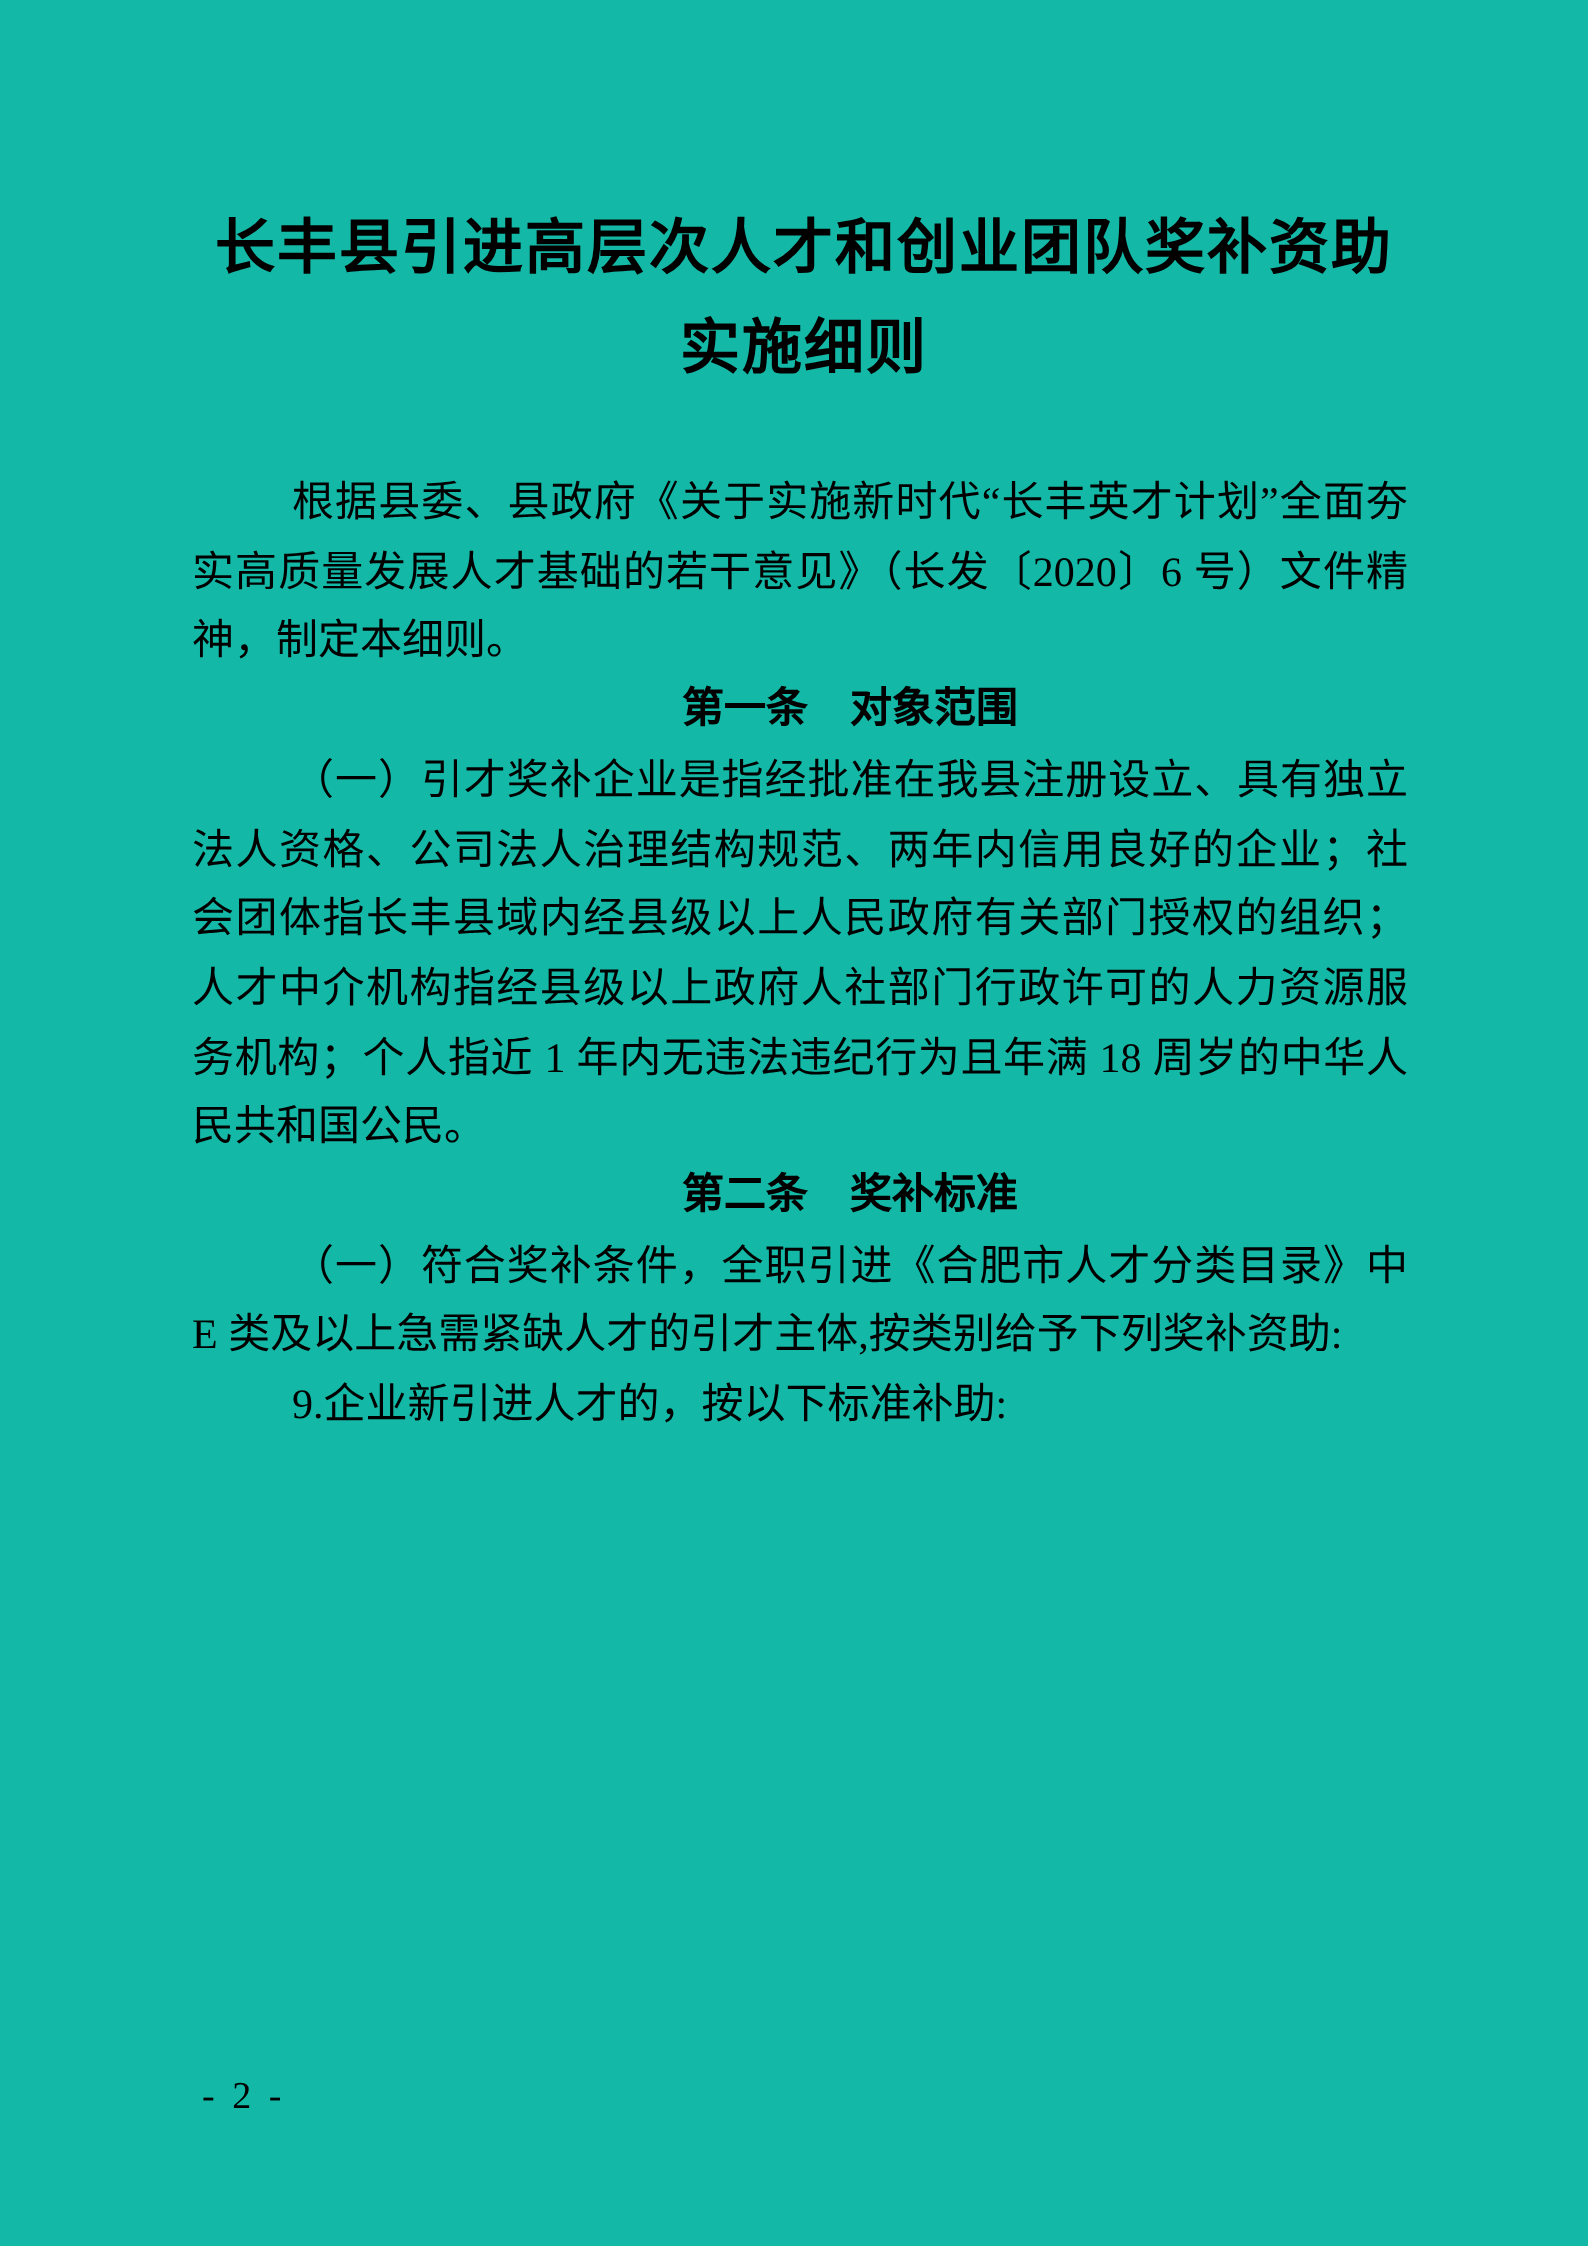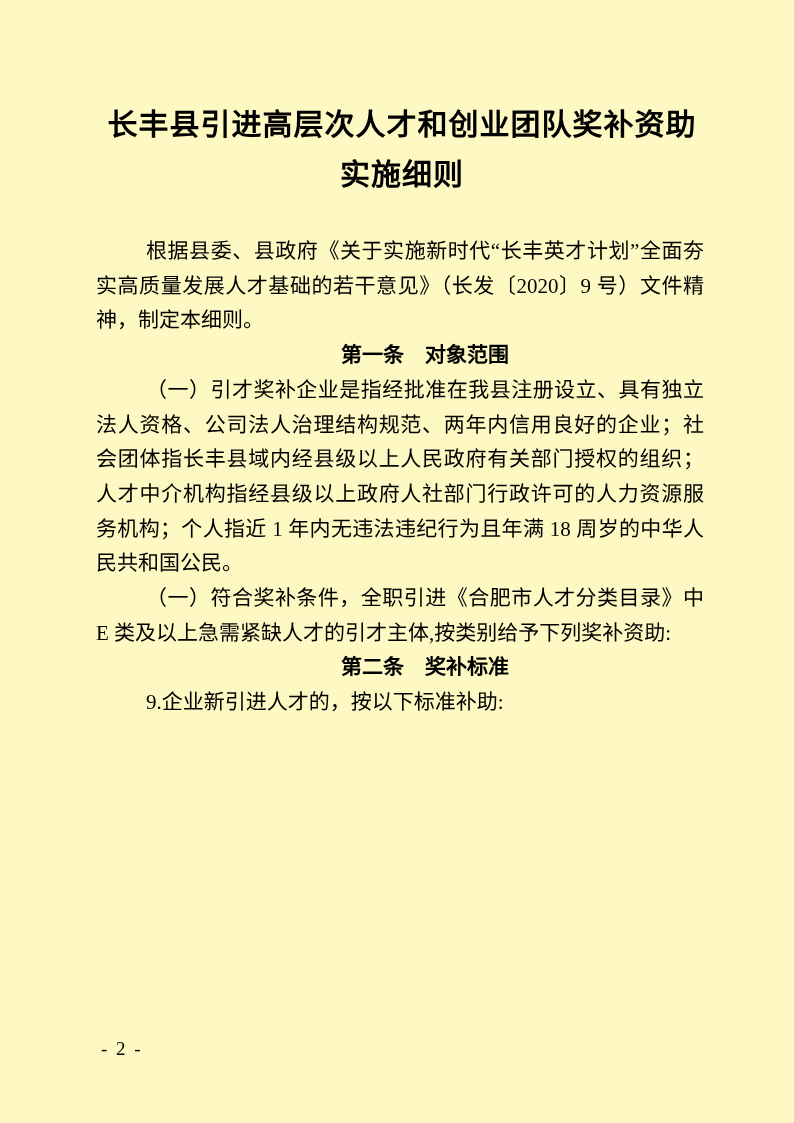--- a/index.html
+++ b/index.html
@@ -4,21 +4,21 @@
 <style>
   html, body {
     margin: 0;
     padding: 0;
     background: #ffffff;
   }
   .page {
     position: relative;
     width: 794px;
     height: 1123px;
-    background: #fef9c3;
+    background: #14b8a6;
     color: #000000;
     overflow: hidden;
     font-family: "Liberation Serif", serif;
   }
   .doc-title {
     position: absolute;
     top: 100px;
     left: 96px;
     width: 612px;
     margin: 0;
@@ -70,23 +70,23 @@
 <body>
 
 <div class="page">
 
   <h1 class="doc-title">
     <span class="title-line">长丰县引进高层次人才和创业团队奖补资助</span>
     <span class="title-line">实施细则</span>
   </h1>
 
   <div class="doc-body">
-    <p class="para">根据县委、县政府《关于实施新时代“长丰英才计划”全面夯实高质量发展人才基础的若干意见》（长发〔2020〕9 号）文件精神，制定本细则。</p>
+    <p class="para">根据县委、县政府《关于实施新时代“长丰英才计划”全面夯实高质量发展人才基础的若干意见》（长发〔2020〕6 号）文件精神，制定本细则。</p>
     <p class="para heading">第一条　对象范围</p>
     <p class="para">（一）引才奖补企业是指经批准在我县注册设立、具有独立法人资格、公司法人治理结构规范、两年内信用良好的企业；社会团体指长丰县域内经县级以上人民政府有关部门授权的组织；人才中介机构指经县级以上政府人社部门行政许可的人力资源服务机构；个人指近 1 年内无违法违纪行为且年满 18 周岁的中华人民共和国公民。</p>
+    <p class="para heading">第二条　奖补标准</p>
     <p class="para">（一）符合奖补条件，全职引进《合肥市人才分类目录》中E 类及以上急需紧缺人才的引才主体,按类别给予下列奖补资助:</p>
-    <p class="para heading">第二条　奖补标准</p>
     <p class="para">9.企业新引进人才的，按以下标准补助:</p>
   </div>
 
   <div class="page-number">- 2 -</div>
 
 </div>
 
 </body></html>

